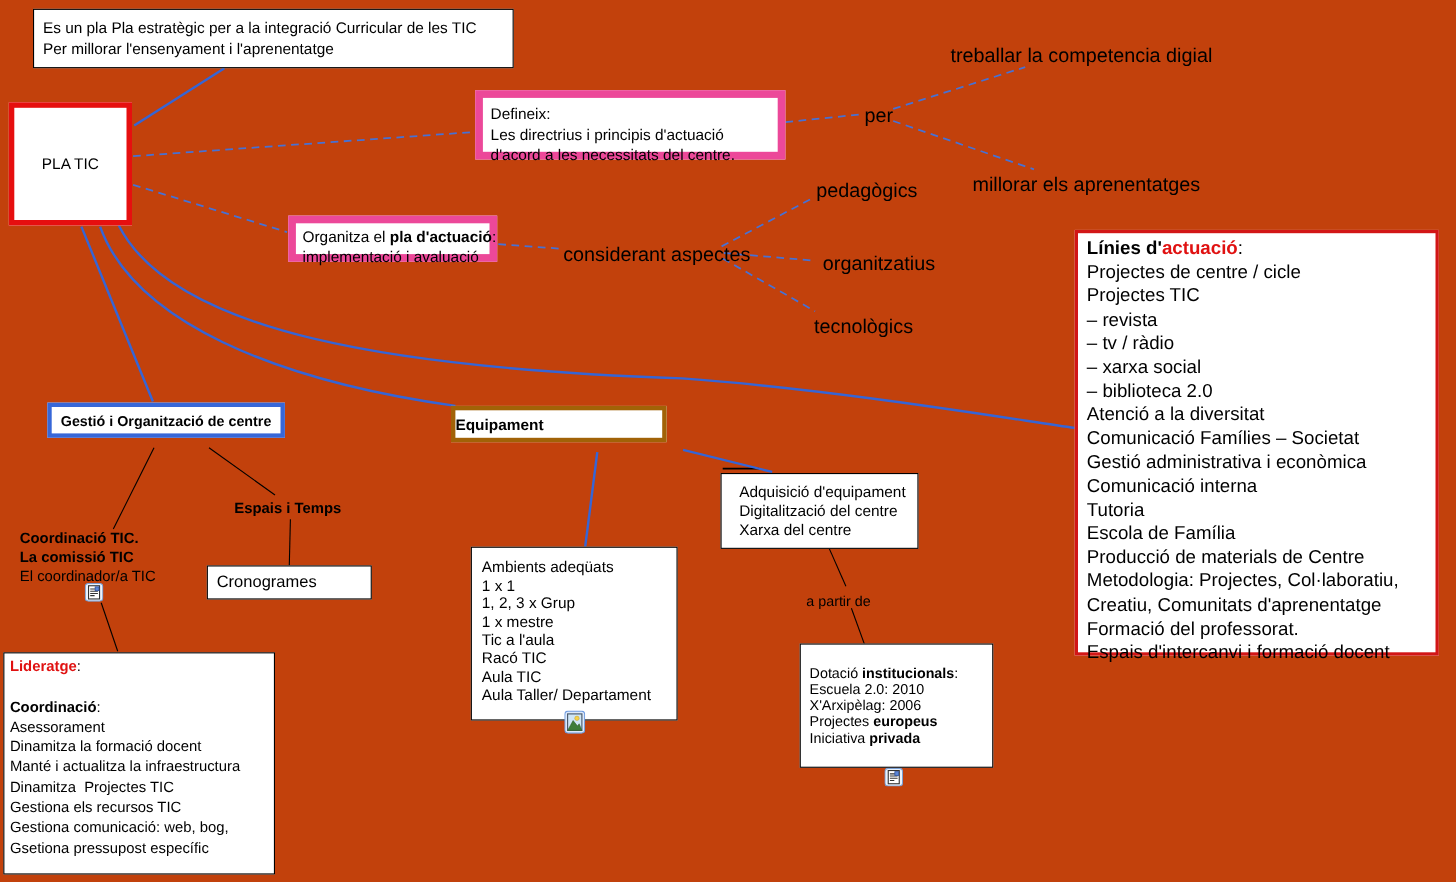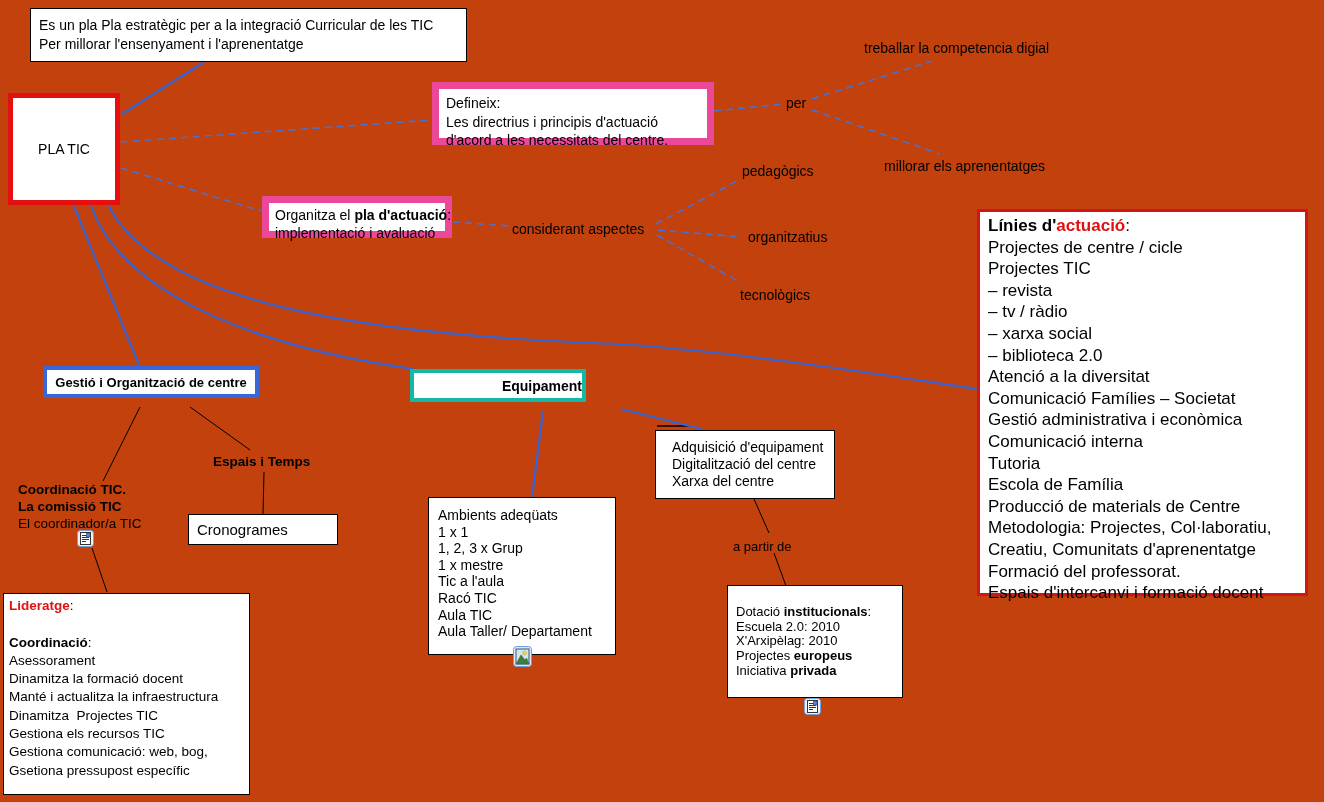--- a/index.html
+++ b/index.html
@@ -18,29 +18,29 @@
 
   #es-un-pla{left:30px;top:8px;width:437px;height:54px;padding:7px 0 0 8px;font-size:14px;line-height:19px;}
   #pla-tic{left:8px;top:93px;width:112px;height:112px;border:5px solid #e60f0f;
            display:flex;align-items:center;justify-content:center;font-size:14px;font-weight:normal;}
   #defineix{left:432px;top:82px;width:282px;height:63px;padding:5px 0 0 7px;font-size:14px;line-height:18.5px;}
   #organitza{left:262px;top:196px;width:190px;height:42px;padding:3px 0 0 6px;font-size:14px;line-height:18px;}
   #linies{left:977px;top:209px;width:331px;height:387px;border:3px solid #d21616;
           padding:3px 0 0 8px;font-size:17px;line-height:21.6px;}
   #gestio{left:43px;top:366px;width:216px;height:32px;border:4px solid #3767d8;
           display:flex;align-items:center;justify-content:center;font-size:13px;font-weight:bold;white-space:nowrap;}
-  #equipament{left:410px;top:369px;width:176px;height:33px;border:4px solid #14b8a6;
-          display:flex;align-items:center;justify-content:flex-end;font-size:14px;font-weight:bold;}
+  #equipament{left:410px;top:369px;width:196px;height:33px;border:4px solid #a16207;
+          display:flex;align-items:center;justify-content:flex-start;font-size:14px;font-weight:bold;}
   #cronogrames{left:188px;top:514px;width:150px;height:31px;padding:6px 0 0 8px;font-size:15px;}
   #lideratge{left:3px;top:593px;width:247px;height:202px;padding:3px 0 0 5px;font-size:13.5px;line-height:18.3px;}
   #ambients{left:428px;top:497px;width:188px;height:158px;padding:9px 0 0 9px;font-size:14px;line-height:16.6px;}
   #adquisicio{left:655px;top:430px;width:180px;height:69px;padding:8px 0 0 16px;font-size:14px;line-height:17px;}
   #dotacio{left:727px;top:585px;width:176px;height:113px;padding:19px 0 12px 8px;font-size:13px;line-height:14.7px;}
 
-  .float-label{position:absolute;font-size:14px;white-space:nowrap;}
+  .float-label{position:absolute;font-size:18px;white-space:nowrap;}
   #lbl-per{left:786px;top:95px;}
   #lbl-treballar{left:864px;top:40px;}
   #lbl-millorar{left:884px;top:158px;}
   #lbl-considerant{left:512px;top:221px;}
   #lbl-pedagogics{left:742px;top:163px;}
   #lbl-organitzatius{left:748px;top:229px;}
   #lbl-tecnologics{left:740px;top:287px;}
   #lbl-espais{left:213px;top:454px;font-size:13.5px;font-weight:bold;}
   #lbl-coordinacio{left:18px;top:481px;font-size:13.5px;line-height:17px;}
   #lbl-apartir{left:733px;top:539px;font-size:13px;}
@@ -205,21 +205,21 @@
     <div>Adquisició d'equipament</div>
     <div>Digitalització del centre</div>
     <div>Xarxa del centre</div>
   </div>
 
   <div id="lbl-apartir" class="float-label">a partir de</div>
 
   <div id="dotacio" class="node box-black">
     <div class="nowrap"><span>Dotació </span><span class="b">institucionals</span><span>:</span></div>
     <div>Escuela 2.0: 2010</div>
-    <div>X'Arxipèlag: 2010</div>
+    <div>X'Arxipèlag: 2006</div>
     <div class="nowrap"><span>Projectes </span><span class="b">europeus</span></div>
     <div class="nowrap"><span>Iniciativa </span><span class="b">privada</span></div>
   </div>
 
   <div id="icon-notes-2" class="icon">
     <svg width="17" height="17" viewBox="0 0 17 17">
       <rect x="0.5" y="0.5" width="16" height="16" rx="3" fill="#eaf2fc" stroke="#7aa0d4"></rect>
       <rect x="3.5" y="2.5" width="10" height="12" fill="#ffffff" stroke="#333333"></rect>
       <line x1="5" y1="5.5" x2="12" y2="5.5" stroke="#333333"></line>
       <line x1="5" y1="7.5" x2="12" y2="7.5" stroke="#333333"></line>

